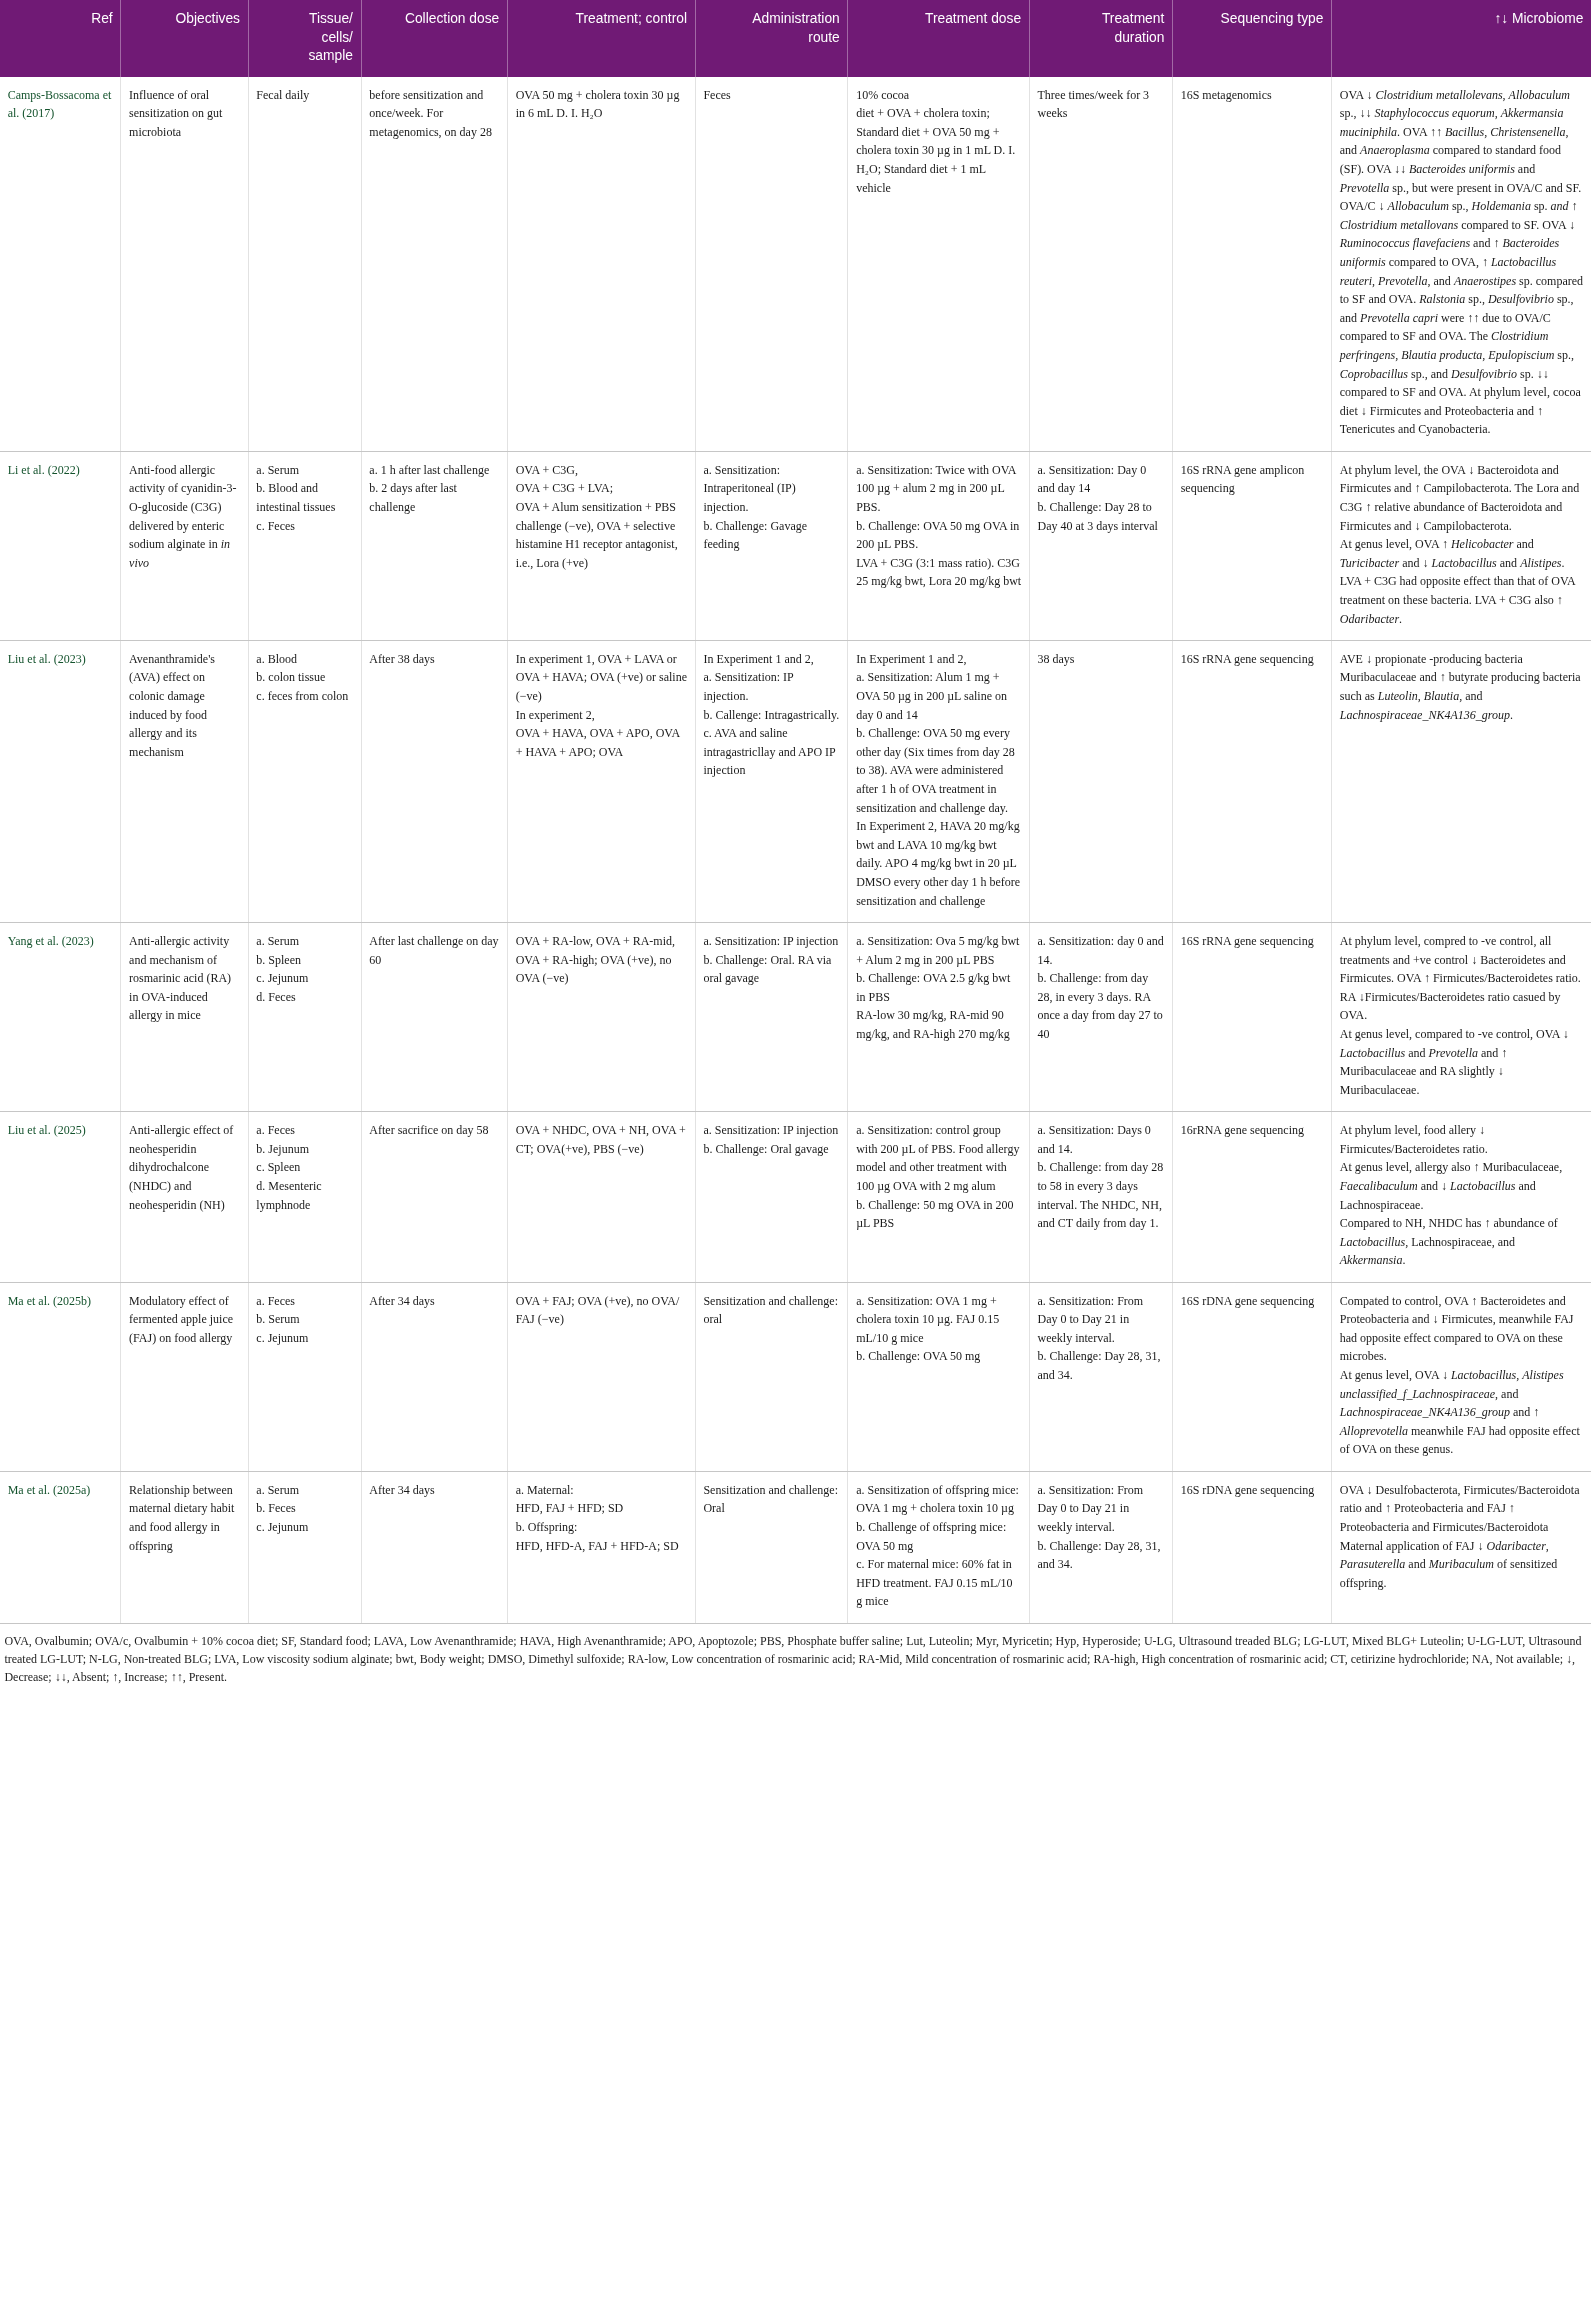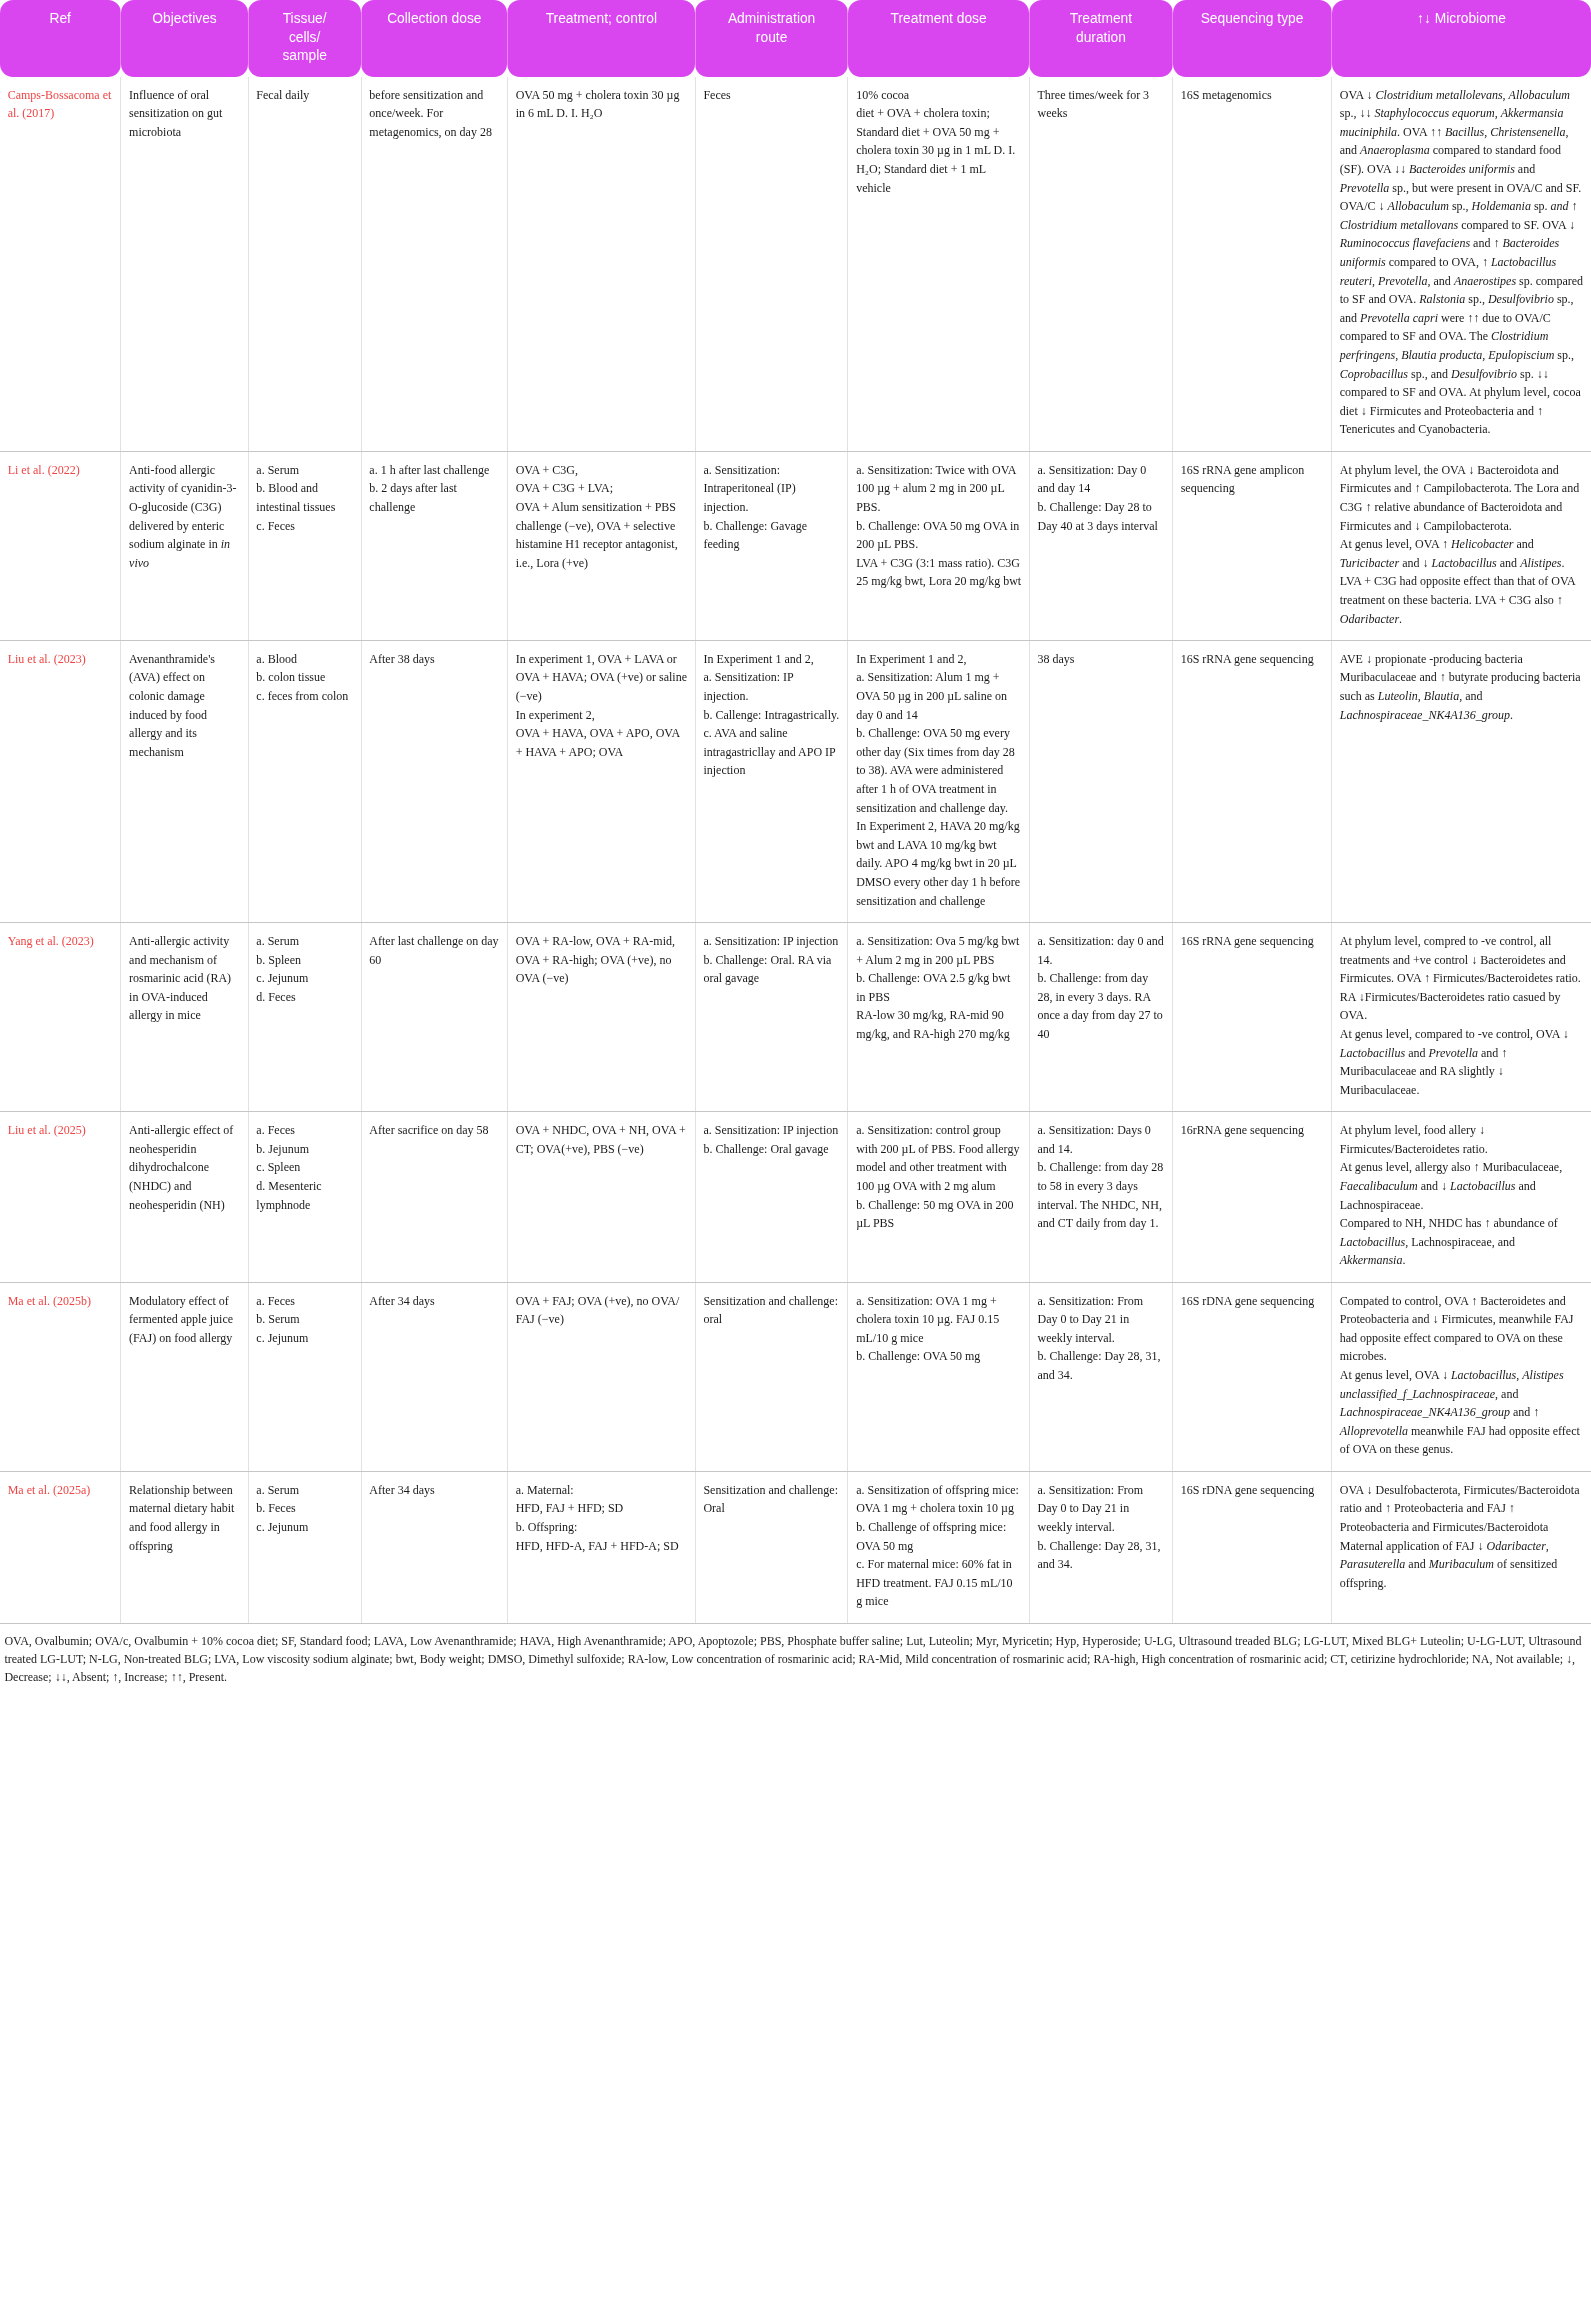--- a/index.html
+++ b/index.html
@@ -19,31 +19,30 @@
   col.c-tissue     { width: 7.1%; }
   col.c-collect    { width: 9.2%; }
   col.c-treat      { width: 11.8%; }
   col.c-route      { width: 9.6%; }
   col.c-dose       { width: 11.4%; }
   col.c-duration   { width: 9.0%; }
   col.c-seq        { width: 10.0%; }
   col.c-microbiome { width: 16.3%; }
 
   thead th {
-    background: #d946ef;
+    background: #701a75;
     color: #ffffff;
     font-family: "Liberation Sans", sans-serif;
     font-weight: 400;
     font-size: 13.8px;
     line-height: 1.35;
-    text-align: center;
+    text-align: right;
     vertical-align: top;
     padding: 10px 7.7px 11px 7.7px;
     border-left: 0.6px solid rgba(255,255,255,0.35);
-    border-radius: 13px;
   }
   thead th:first-child { border-left: none; }
 
   tbody td {
     font-size: 12px;
     line-height: 1.55;
     vertical-align: top;
     text-align: left;
     padding: 8.8px 7.7px 12px 7.7px;
     border-left: 0.6px solid #e2e2e2;
@@ -51,21 +50,21 @@
     border-top: 0.6px solid #c6c6c6;
     border-bottom: 0.6px solid #c6c6c6;
     word-wrap: break-word;
     overflow-wrap: break-word;
   }
   tbody tr:first-child td { border-top: none; }
   tbody td:first-child { border-left: none; }
   tbody td:last-child { border-right: none; }
 
   .ref-link {
-    color: #ef4444;
+    color: #14532d;
     text-decoration: none;
     cursor: pointer;
   }
 
   .footnote {
     font-size: 12px;
     line-height: 1.5;
     color: #222222;
     padding: 7.7px 4.4px 14.3px 4.4px;
   }

